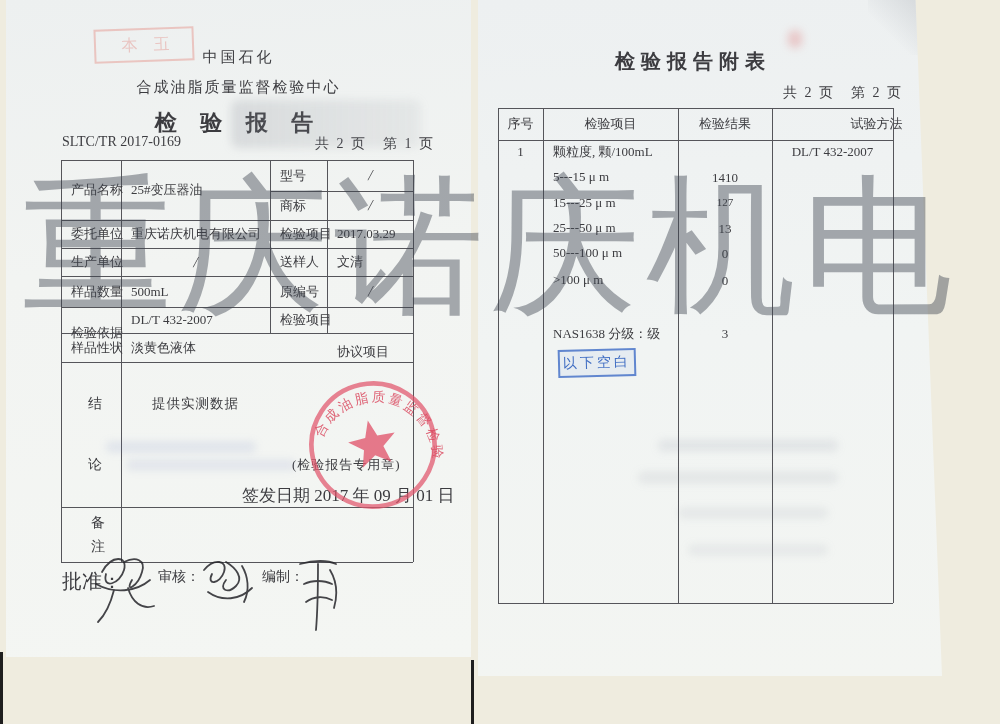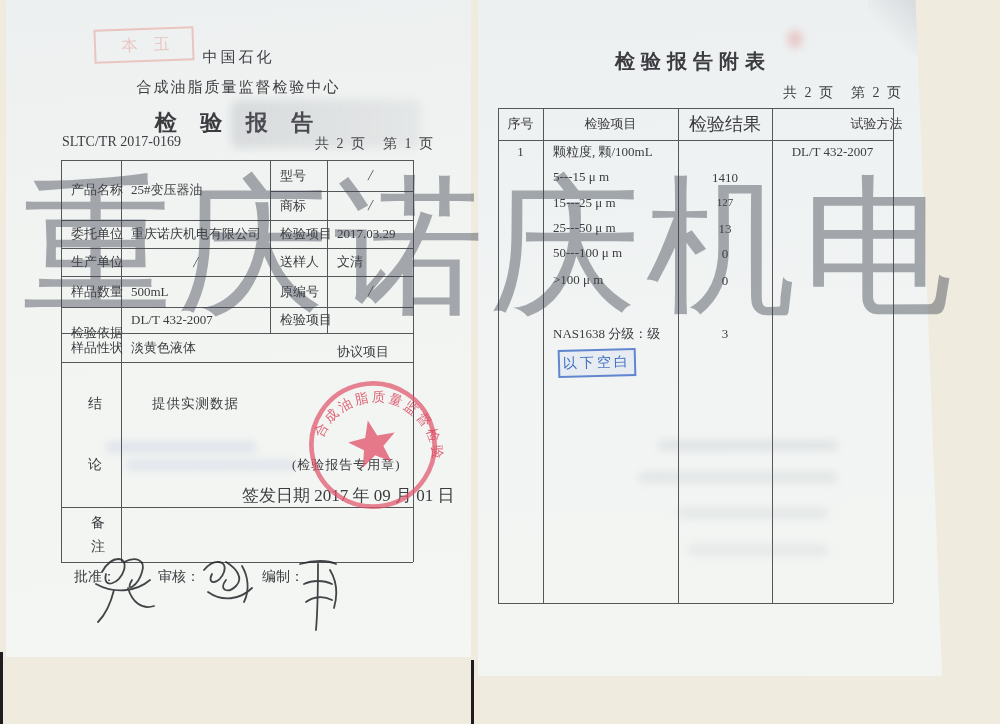--- a/index.html
+++ b/index.html
@@ -96,21 +96,21 @@
     <div class="abs txt" style="left:146px;top:395px;font-size:13.5px;letter-spacing:1px;">提供实测数据</div>
     <div class="abs txt seal-note" style="left:286px;top:456px;font-size:13px;">(检验报告专用章)</div>
     <div class="abs txt" style="left:236px;top:484px;font-size:17px;">签发日期 2017 年 09 月 01 日</div>
 
     <div class="abs smudge" style="left:100px;top:442px;width:150px;height:10px;background:rgba(90,110,185,0.14);"></div>
     <div class="abs smudge" style="left:120px;top:460px;width:170px;height:10px;background:rgba(90,110,185,0.12);"></div>
 
     <div class="abs txt" style="left:85px;top:514px;font-size:14px;">备</div>
     <div class="abs txt" style="left:85px;top:538px;font-size:14px;">注</div>
 
-    <div class="abs txt" style="left:68px;top:568px;font-size:14px;">批准：</div>
+    <div class="abs txt" style="left:56px;top:568px;font-size:20px;">批准：</div>
     <div class="abs txt" style="left:152px;top:568px;font-size:14px;">审核：</div>
     <div class="abs txt" style="left:256px;top:568px;font-size:14px;">编制：</div>
 
     <svg class="abs" style="left:78px;top:550px;" width="92" height="80" viewBox="0 0 92 80">
       <g fill="none" stroke="#26262b" stroke-width="1.8" stroke-linecap="round" opacity="0.85">
         <path d="M18,22 C28,4 44,6 40,20 C36,34 18,40 22,24"></path>
         <path d="M40,12 C52,6 62,10 58,22 C54,36 40,44 48,30"></path>
         <path d="M12,34 C30,44 52,42 66,30"></path>
         <path d="M30,40 C26,56 20,66 14,72"></path>
         <path d="M44,38 C48,52 58,60 70,56"></path>
@@ -159,21 +159,21 @@
     <div class="abs hline" style="left:20px;top:140px;width:395px;"></div>
     <div class="abs hline" style="left:20px;top:603px;width:395px;"></div>
     <div class="abs vline" style="left:20px;top:108px;height:495px;"></div>
     <div class="abs vline" style="left:65px;top:108px;height:495px;"></div>
     <div class="abs vline" style="left:200px;top:108px;height:495px;"></div>
     <div class="abs vline" style="left:294px;top:108px;height:495px;"></div>
     <div class="abs vline" style="left:415px;top:108px;height:495px;"></div>
 
     <div class="abs txt ctr" style="left:20px;top:108px;width:45px;height:32px;font-size:13px;">序号</div>
     <div class="abs txt ctr" style="left:65px;top:108px;width:135px;height:32px;font-size:13px;">检验项目</div>
-    <div class="abs txt ctr" style="left:200px;top:108px;width:94px;height:32px;font-size:18px;">检验结果</div>
+    <div class="abs txt ctr" style="left:200px;top:108px;width:94px;height:32px;font-size:13px;">检验结果</div>
     <div class="abs txt ctr" style="left:294px;top:108px;width:121px;height:32px;font-size:13px;padding-left:44px;">试验方法</div>
 
     <div class="abs txt ctr" style="left:20px;top:142px;width:45px;height:20px;font-size:13px;">1</div>
     <div class="abs txt" style="left:75px;top:143px;font-size:13px;">颗粒度, 颗/100mL</div>
     <div class="abs txt ctr" style="left:294px;top:142px;width:121px;height:20px;font-size:13px;">DL/T 432-2007</div>
 
     <div class="abs txt" style="left:75px;top:169px;font-size:13px;">5---15 μ m</div>
     <div class="abs txt ctr" style="left:200px;top:168px;width:94px;height:20px;font-size:13px;">1410</div>
     <div class="abs txt" style="left:75px;top:195px;font-size:13px;">15---25 μ m</div>
     <div class="abs txt ctr" style="left:200px;top:192px;width:94px;height:20px;font-size:11px;">127</div>

